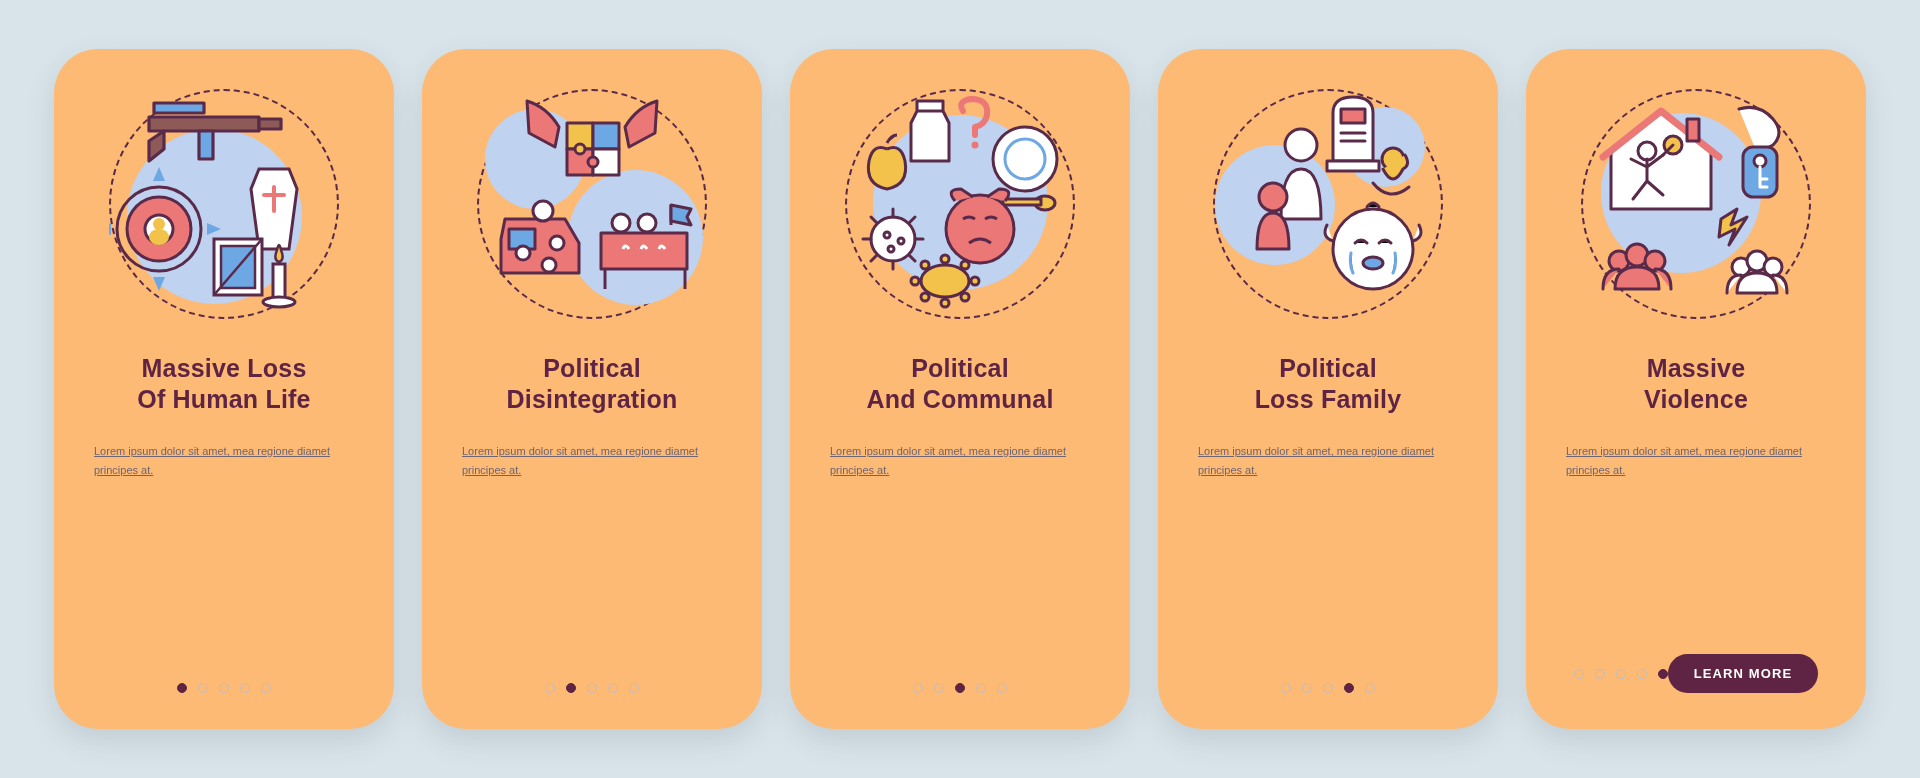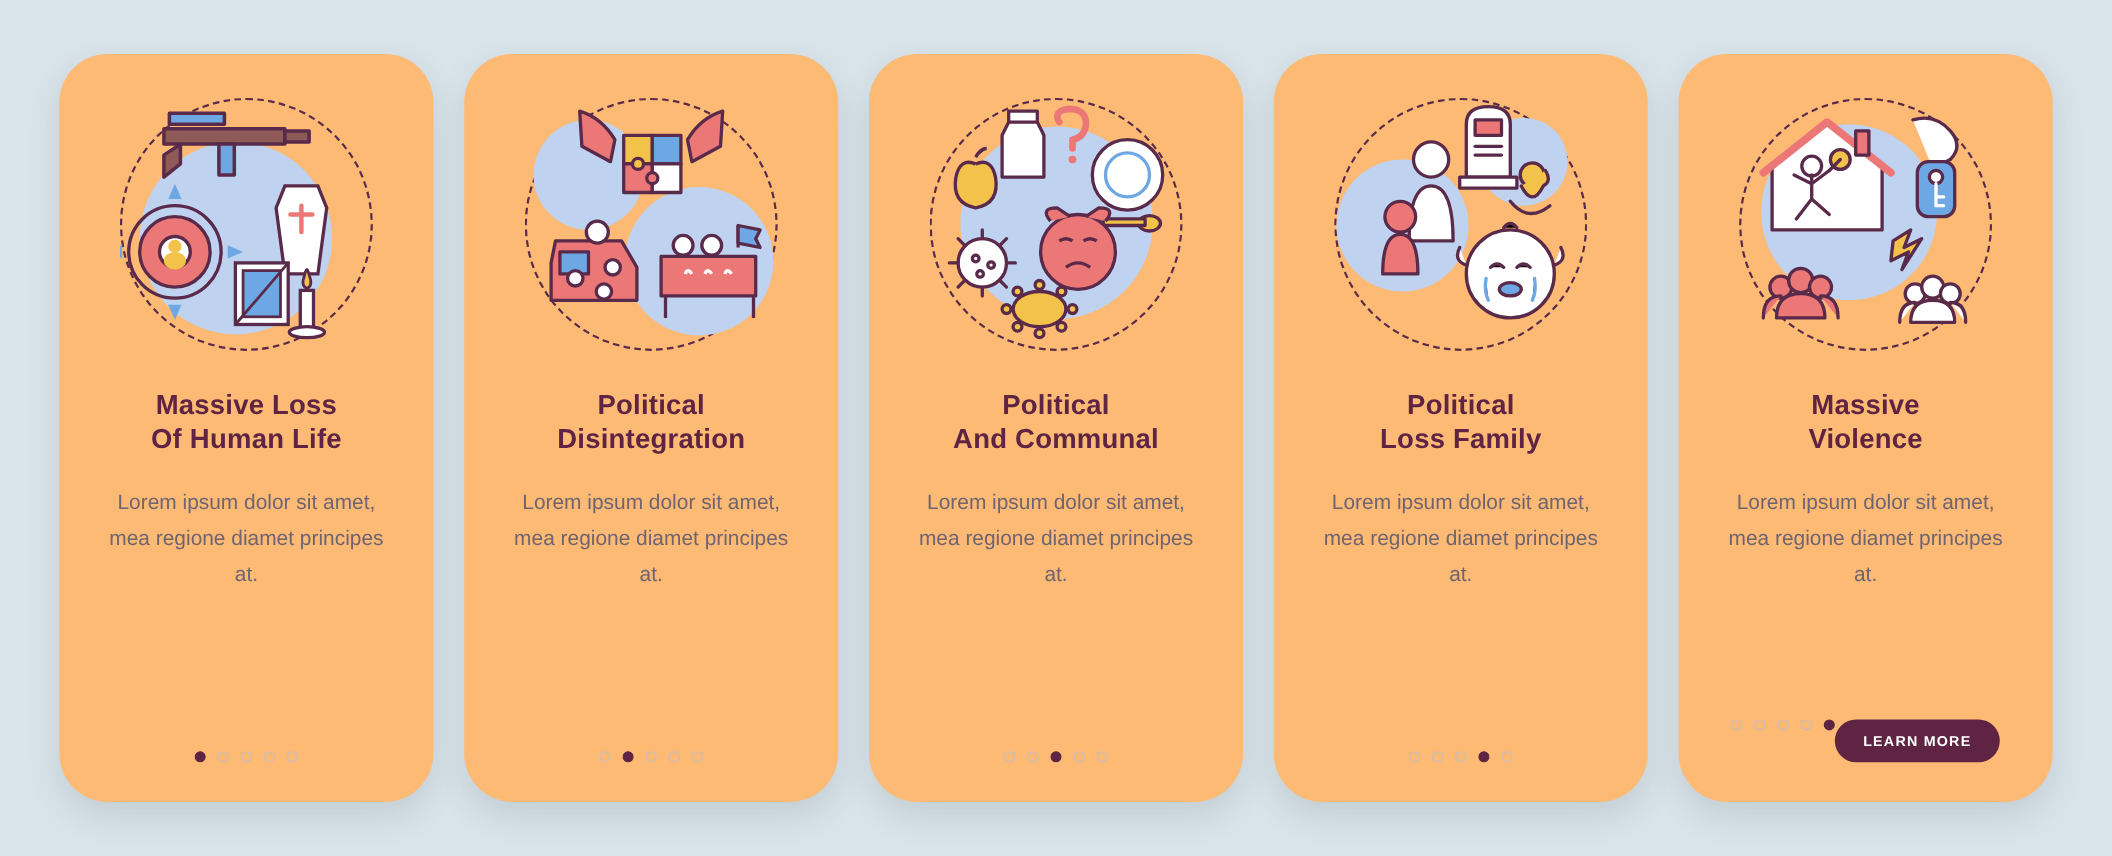--- a/index.html
+++ b/index.html
@@ -50,45 +50,46 @@
     font-weight: 800;
     font-size: 25px;
     line-height: 1.22;
     text-align: center;
     color: #5f2443;
     letter-spacing: 0.2px;
     margin-bottom: 28px;
     white-space: pre-line;
   }
   .desc {
-    font-size: 19px;
+    font-size: 11px;
     line-height: 1.7;
-    text-align: center;
+    text-align: left;
     color: #6f6470;
     max-width: 260px;
+    text-decoration: underline;
   }
   .spacer { flex: 1; }
   .dots {
     display: flex;
     gap: 11px;
     justify-content: center;
     margin-bottom: 6px;
   }
   .dot {
     width: 10px;
     height: 10px;
     border-radius: 50%;
     border: 1.8px solid #c3bcc2;
     background: transparent;
   }
   .dot.active { background: #5f2443; border-color: #5f2443; }
 
   .dots-row {
     display: flex;
-    align-items: flex-start;
+    align-items: center;
     margin-bottom: 6px;
   }
   .dots-row .dots { margin-bottom: 0; }
   .cta {
     background: #5f2443;
     color: #fff;
     font-size: 13px;
     font-weight: 800;
     letter-spacing: 1.1px;
     padding: 12px 26px;

